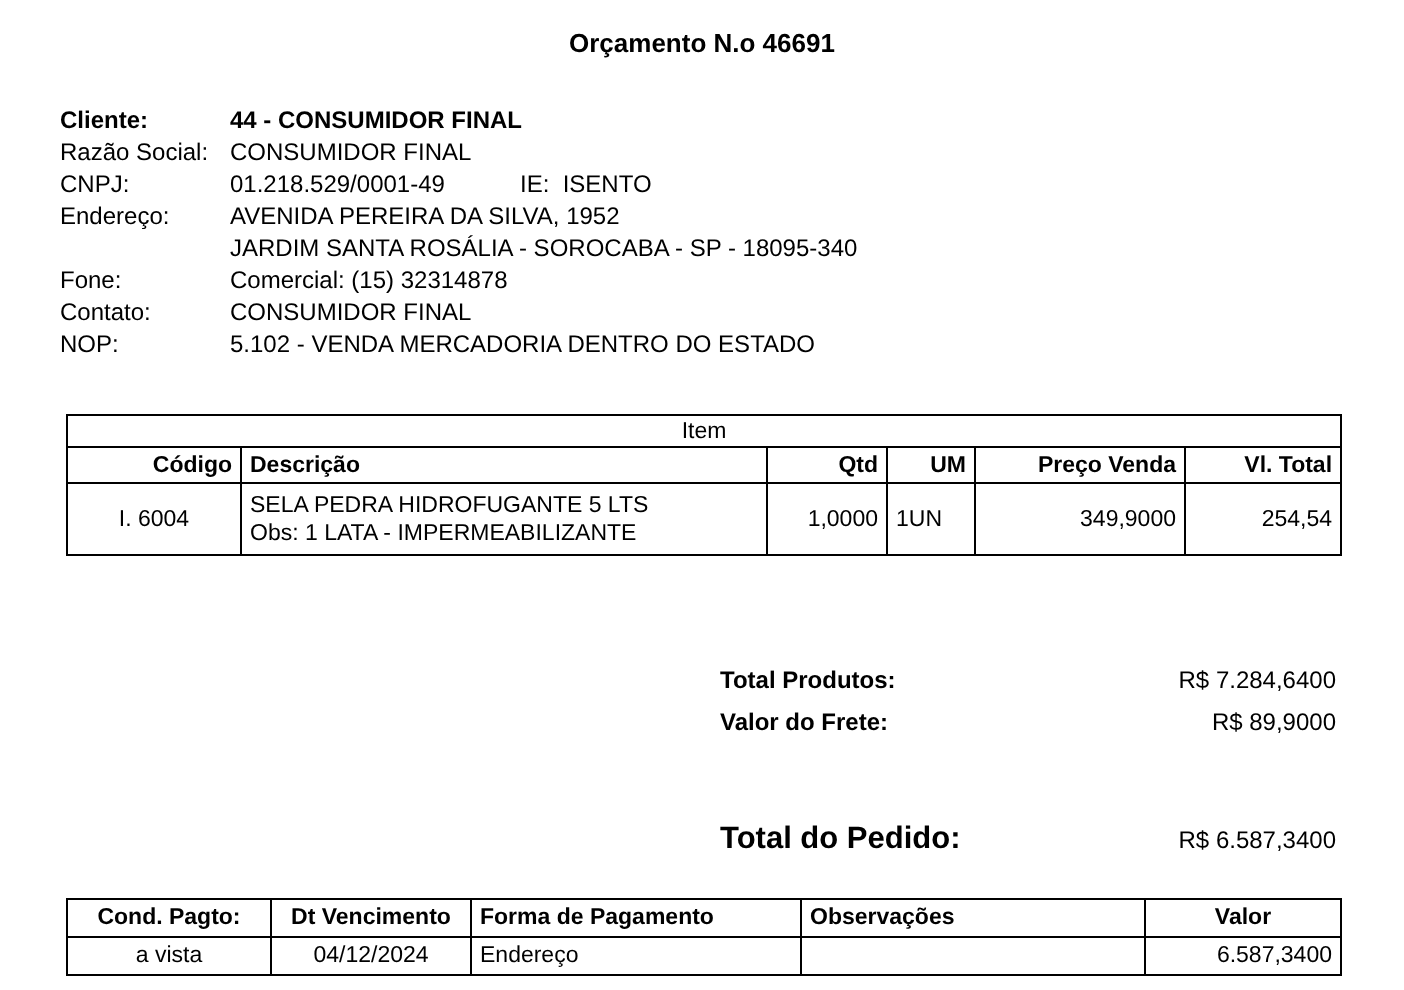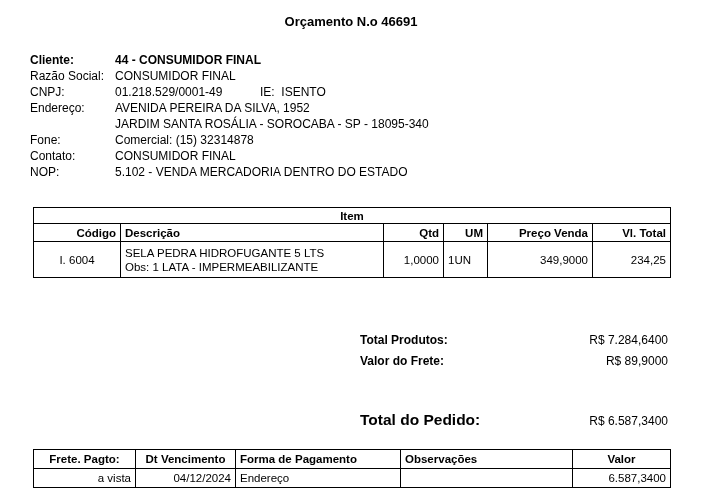--- a/index.html
+++ b/index.html
@@ -66,21 +66,21 @@
     table-layout: fixed;
   }
   .item-table td, .item-table th {
     border: 1px solid #000000;
     padding: 1px 4px;
     font-weight: normal;
     vertical-align: middle;
   }
   .item-table .band {
     text-align: center;
-    font-weight: bold;
+    font-weight: normal;
     height: 15px;
     padding: 0;
     font-size: 11.5px;
   }
   .item-table thead .colhead td {
     text-align: right;
     font-weight: bold;
     height: 17px;
     padding: 0 4px;
   }
@@ -153,21 +153,21 @@
     border: 1px solid #000000;
     padding: 1px 4px;
     height: 16px;
     font-weight: normal;
   }
   .pay-table thead td {
     text-align: center;
     font-weight: bold;
   }
   .pay-table thead td.lh { text-align: left; }
-  .pay-table tbody td.center { text-align: right; }
+  .pay-table tbody td.center { text-align: center; }
   .pay-table tbody td.left { text-align: left; }
   .pay-table tbody td.right { text-align: right; }
 
   .p-cond { width: 102px; }
   .p-dt   { width: 100px; }
   .p-forma{ width: 165px; }
   .p-obs  { width: 172px; }
   .p-val  { width: 98px; }
 </style>
 </head>
@@ -236,21 +236,21 @@
   <tbody>
     <tr>
       <td class="cell-code">I. 6004</td>
       <td class="cell-desc">
         <span class="desc-line">SELA PEDRA HIDROFUGANTE 5 LTS</span>
         <span class="desc-line">Obs: 1 LATA - IMPERMEABILIZANTE</span>
       </td>
       <td class="cell-num">1,0000</td>
       <td class="cell-um">1UN</td>
       <td class="cell-num">349,9000</td>
-      <td class="cell-num">234,25</td>
+      <td class="cell-num">254,54</td>
     </tr>
   </tbody>
 </table>
 
 <div class="totals">
   <div class="tot-row b">
     <span class="tot-label">Total Produtos:</span><span class="tot-value">R$ 7.284,6400</span>
   </div>
   <div class="tot-row b">
     <span class="tot-label">Valor do Frete:</span><span class="tot-value">R$ 89,9000</span>
@@ -263,21 +263,21 @@
 <table class="pay-table">
   <colgroup>
     <col class="p-cond">
       <col class="p-dt">
       <col class="p-forma">
     <col class="p-obs">
       <col class="p-val">
   </colgroup>
   <thead>
     <tr>
-      <td>Frete. Pagto:</td>
+      <td>Cond. Pagto:</td>
       <td>Dt Vencimento</td>
       <td class="lh">Forma de Pagamento</td>
       <td class="lh">Observações</td>
       <td>Valor</td>
     </tr>
   </thead>
   <tbody>
     <tr>
       <td class="center">a vista</td>
       <td class="center">04/12/2024</td>

